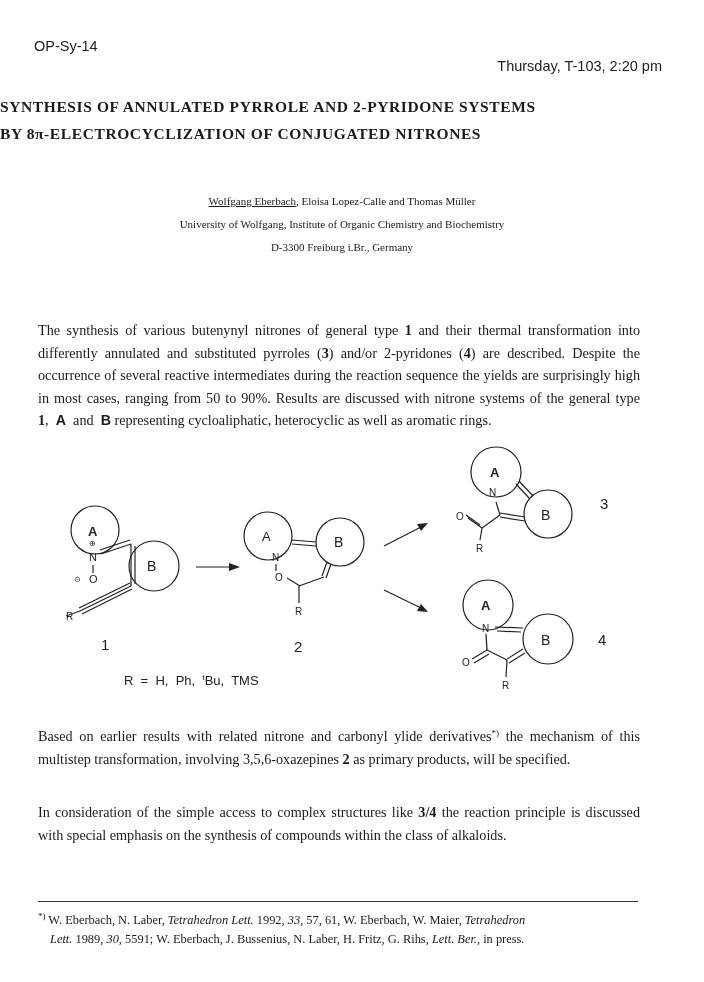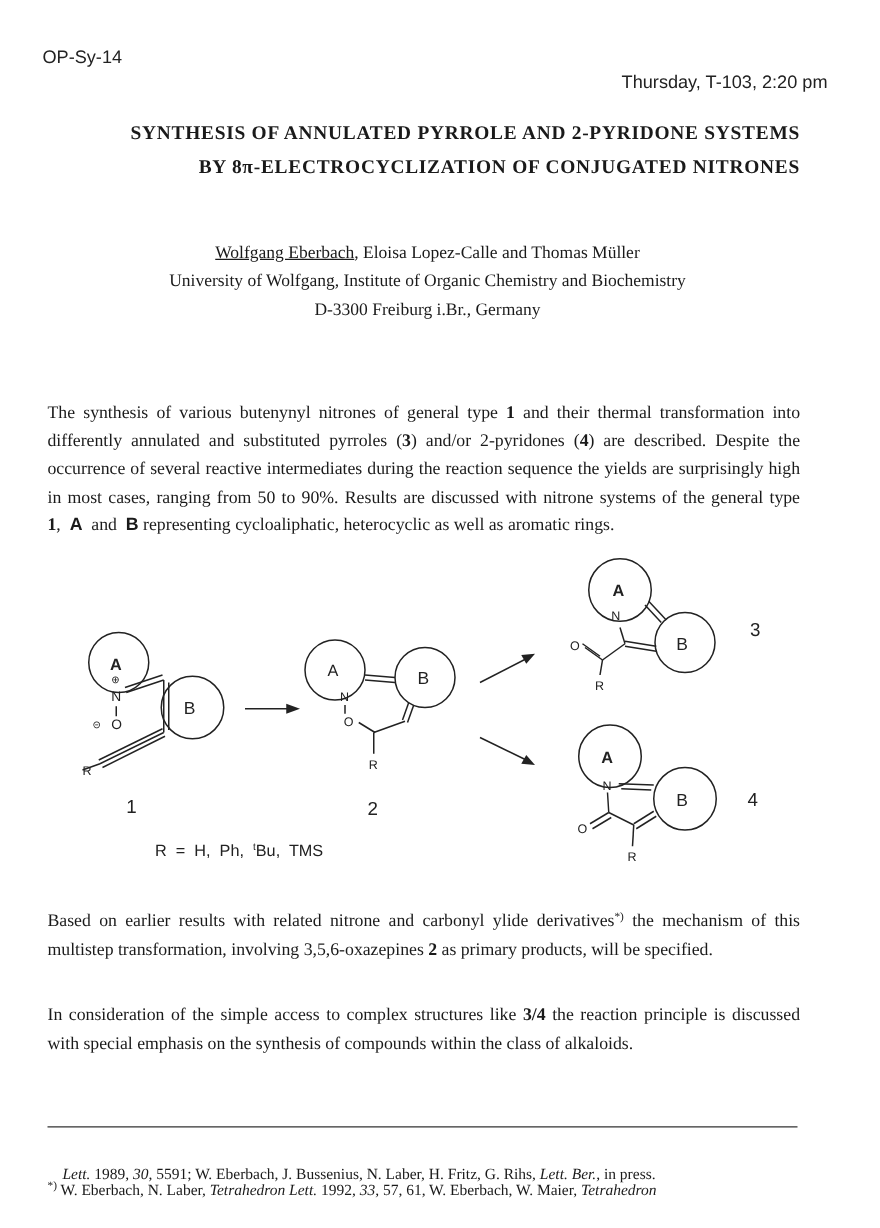--- a/index.html
+++ b/index.html
@@ -2,40 +2,40 @@
 <html><head>
 <meta charset="utf-8">
 <style>
   html, body { margin: 0; padding: 0; background: #ffffff; }
   body { width: 704px; height: 982px; position: relative; overflow: hidden;
          font-family: "Liberation Serif", serif; color: #1a1a1a; }
   .sans { font-family: "Liberation Sans", sans-serif; }
   .hdr { position: absolute; top: 38px; font-size: 14.5px; color: #222; text-align: right; }
   #code { left: 34px; }
   #when { right: 42px; margin-top: 20px; }
-  .title { position: absolute; left: 0; width: 640px; text-align: right;
+  .title { position: absolute; left: 0; width: 640px; text-align: left;
            font-weight: bold; font-size: 15.5px; letter-spacing: 0.6px; }
   #t1 { top: 98px; }
   #t2 { top: 125px; }
-  .auth { position: absolute; left: 0; width: 684px; text-align: center; font-size: 14px; }
+  .auth { position: absolute; left: 0; width: 684px; text-align: center; font-size: 11px; }
   #a1 { top: 195px; }
   #a2 { top: 218px; }
   #a3 { top: 241px; }
   .u { text-decoration: underline; }
   .para { position: absolute; left: 38px; width: 602px; font-size: 14.2px;
           line-height: 22.6px; text-align: justify; }
   #p1 { top: 305px; margin-top: 14px; }
   #p2 { top: 722px; }
   #p3 { top: 801px; }
   b { font-weight: bold; }
   sup { font-size: 9px; vertical-align: 5px; }
   #scheme { position: absolute; left: 0; top: 440px; }
   #rule { position: absolute; left: 38px; top: 901px; width: 600px; height: 1px; background: #333; }
   .foot { position: absolute; left: 38px; width: 620px; font-size: 12.4px; line-height: 23px; }
-  #f1 { top: 905px; margin-top: 32px; }
+  #f1 { top: 905px; }
   #f2 { top: 928px; left: 50px; }
   i { font-style: italic; }
 </style>
 </head>
 <body>
 
 <div class="hdr sans" id="code">OP-Sy-14</div>
 <div class="hdr sans" id="when">Thursday, T-103, 2:20 pm</div>
 
 <div class="title" id="t1">SYNTHESIS OF ANNULATED PYRROLE AND 2-PYRIDONE SYSTEMS</div>

